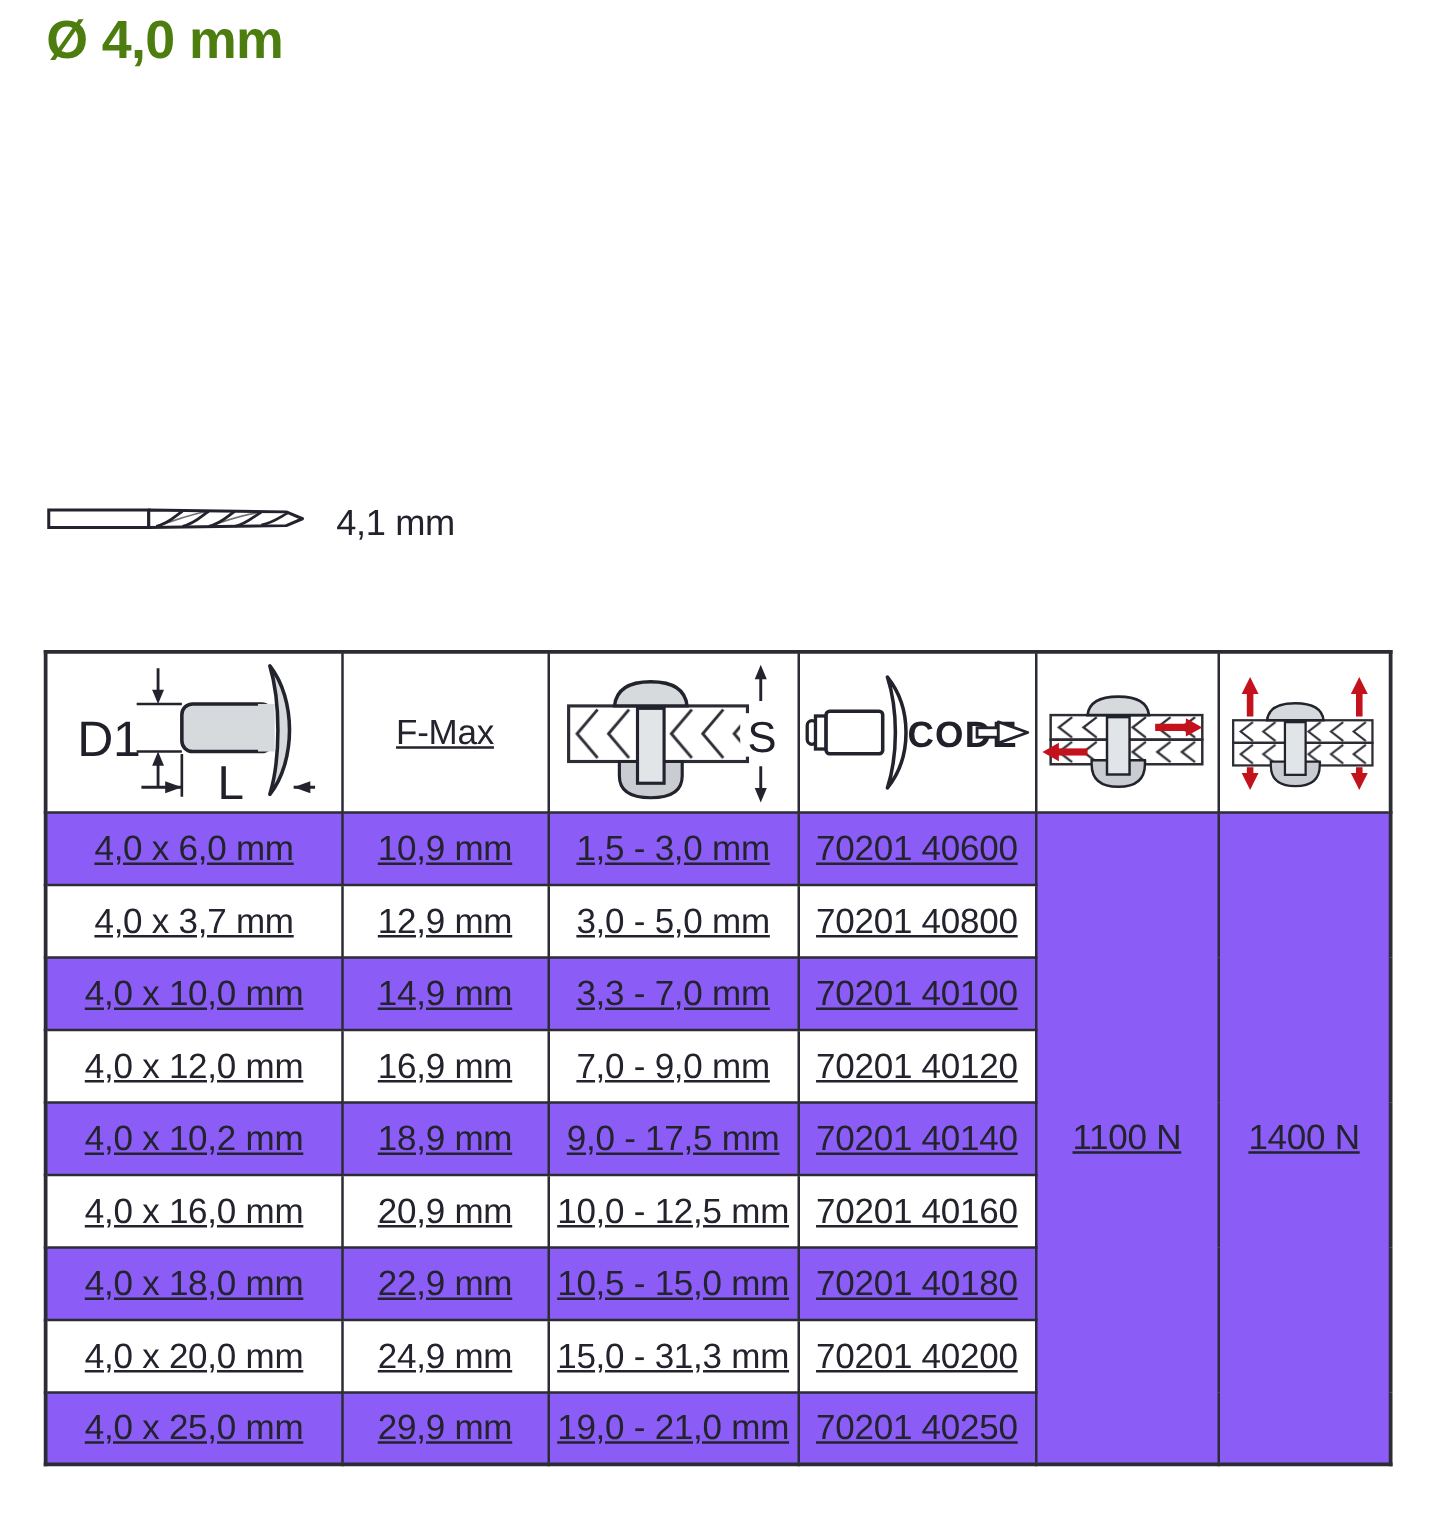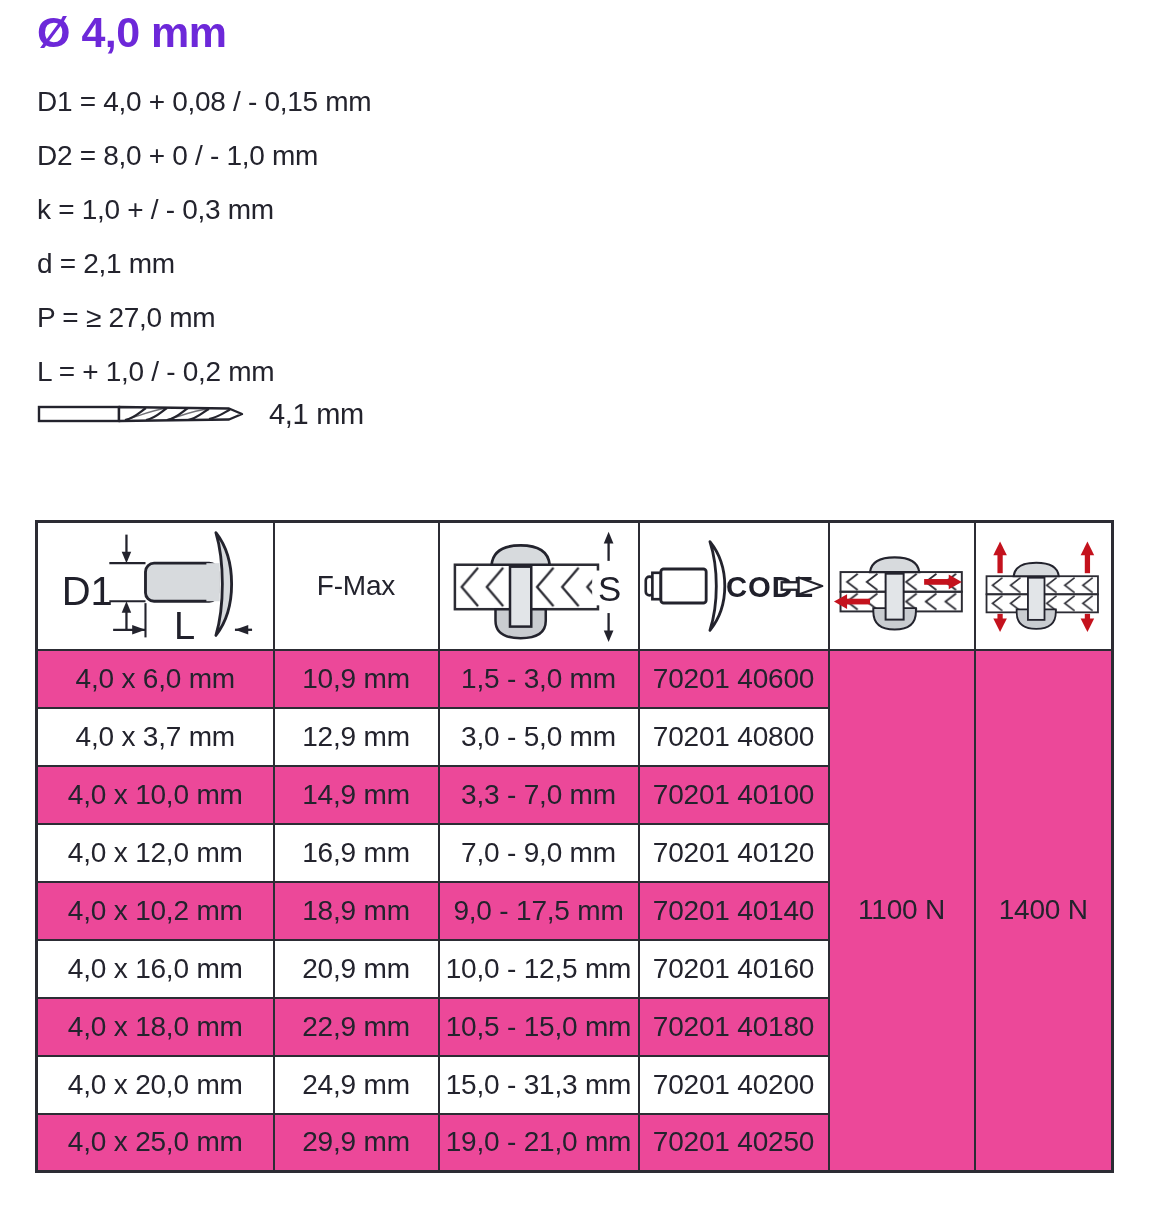--- a/index.html
+++ b/index.html
@@ -8,69 +8,62 @@
     width:1160px; height:1211px;
     background:#ffffff;
     font-family:"Liberation Sans","DejaVu Sans",sans-serif;
     color:#23232d;
     position:relative;
     overflow:hidden;
   }
   .header-block { position:absolute; left:37px; top:8px; }
   .page-title {
     font-size:43px; font-weight:bold; margin:0;
-    letter-spacing:-0.5px; color:#6d28d9;
+    letter-spacing:-0.5px; color:#4d7c0f;
   }
   .spec-list { margin-top:18px; }
   .spec-line {
     font-size:28px; height:54px; display:flex; align-items:center;
     letter-spacing:-0.3px; color:#23232d; white-space:pre;
   }
   .drill-row {
     position:absolute; left:37px; top:398px;
-    display:flex; align-items:flex-start; gap:24px; height:38px;
+    display:flex; align-items:flex-end; gap:24px; height:38px;
   }
   .drill-label { font-size:29px; letter-spacing:-0.3px; }
 
   table.spec-table {
     position:absolute; left:35px; top:520px;
     width:1076px; border-collapse:collapse; table-layout:fixed;
     border:3px solid #2c2c34;
   }
   .spec-table th, .spec-table td {
     border:2px solid #2c2c34;
     text-align:center; vertical-align:middle;
     padding:0; font-weight:normal;
     font-size:28px; letter-spacing:-0.2px;
     background:#ffffff;
+    text-decoration:underline;
   }
   .spec-table thead tr { height:128px; }
   .spec-table tbody tr { height:58px; }
-  tr.striped td { background:#ec4899; }
+  tr.striped td { background:#8b5cf6; }
   td.merged { background:#d9e9f5; }
   .fmax-head { font-size:33px; }
   .hdr-icon svg { display:block; margin:0 auto; }
   svg text {
     font-family:"Liberation Sans","DejaVu Sans",sans-serif;
     fill:#20202b;
   }
 </style>
 </head>
 <body>
 
 <div class="header-block">
   <h1 class="page-title">Ø 4,0 mm</h1>
-  <div class="spec-list">
-    <div class="spec-line">D1 = 4,0 + 0,08 / - 0,15 mm</div>
-    <div class="spec-line">D2 = 8,0 + 0 / - 1,0 mm</div>
-    <div class="spec-line">k = 1,0 + / - 0,3 mm</div>
-    <div class="spec-line">d = 2,1 mm</div>
-    <div class="spec-line">P = ≥ 27,0 mm</div>
-    <div class="spec-line">L = + 1,0 / - 0,2 mm</div>
-  </div>
 </div>
 
 <div class="drill-row">
   <span>
     <svg width="208" height="32" viewBox="0 0 208 32">
       <rect x="2" y="9" width="80" height="14" fill="#ffffff" stroke="#23232d" stroke-width="2.4"></rect>
       <path d="M82,9 L192,10.5 L205,16 L192,21.5 L82,23 Z" fill="#ffffff" stroke="#23232d" stroke-width="2.4" stroke-linejoin="round"></path>
       <path d="M88,22 C98,20 104,13 109,10" stroke="#23232d" stroke-width="2.2" fill="none"></path>
       <path d="M109,22 C119,20 125,13 130,10" stroke="#23232d" stroke-width="2.2" fill="none"></path>
       <path d="M130,22 C140,20 146,13 151,10" stroke="#23232d" stroke-width="2.2" fill="none"></path>

